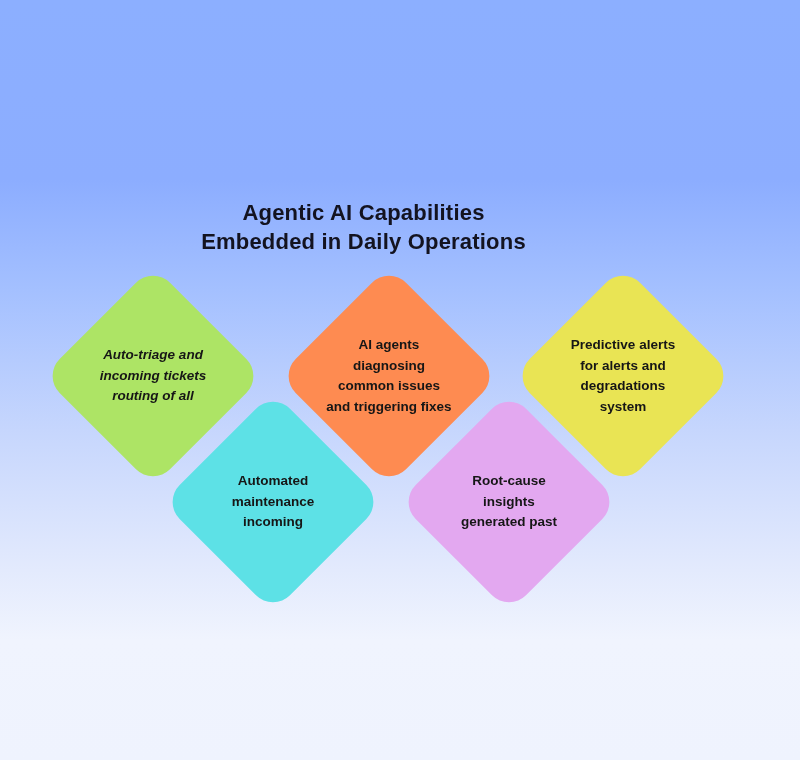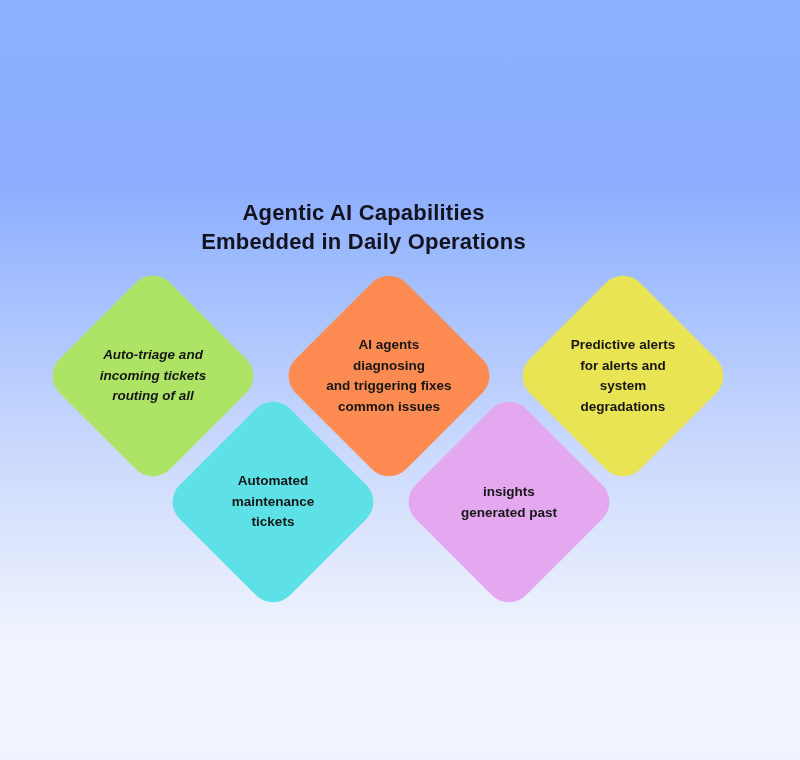--- a/index.html
+++ b/index.html
@@ -40,30 +40,31 @@
 <div class="diamond shape" style="background: rgb(227, 168, 240); left: 431px; top: 424px;"></div>
 
 <div class="label lbl" style="left: 153px; top: 376px; font-style: italic;">
   <span>Auto-triage and</span>
   <span>incoming tickets</span>
   <span>routing of all</span>
 </div>
 <div class="label lbl" style="left: 389px; top: 376px;">
   <span>AI agents</span>
   <span>diagnosing</span>
+  <span>common issues</span>
   <span>and triggering fixes</span>
-  <span>common issues</span>
 </div>
 <div class="label lbl" style="left: 623px; top: 376px;">
   <span>Predictive alerts</span>
   <span>for alerts and</span>
+  <span>degradations</span>
   <span>system</span>
-  <span>degradations</span>
 </div>
 <div class="label lbl" style="left: 273px; top: 502px;">
   <span>Automated</span>
   <span>maintenance</span>
-  <span>tickets</span>
+  <span>incoming</span>
 </div>
 <div class="label lbl" style="left: 509px; top: 502px;">
+  <span>Root-cause</span>
   <span>insights</span>
   <span>generated past</span>
 </div>
 
 </body></html>

